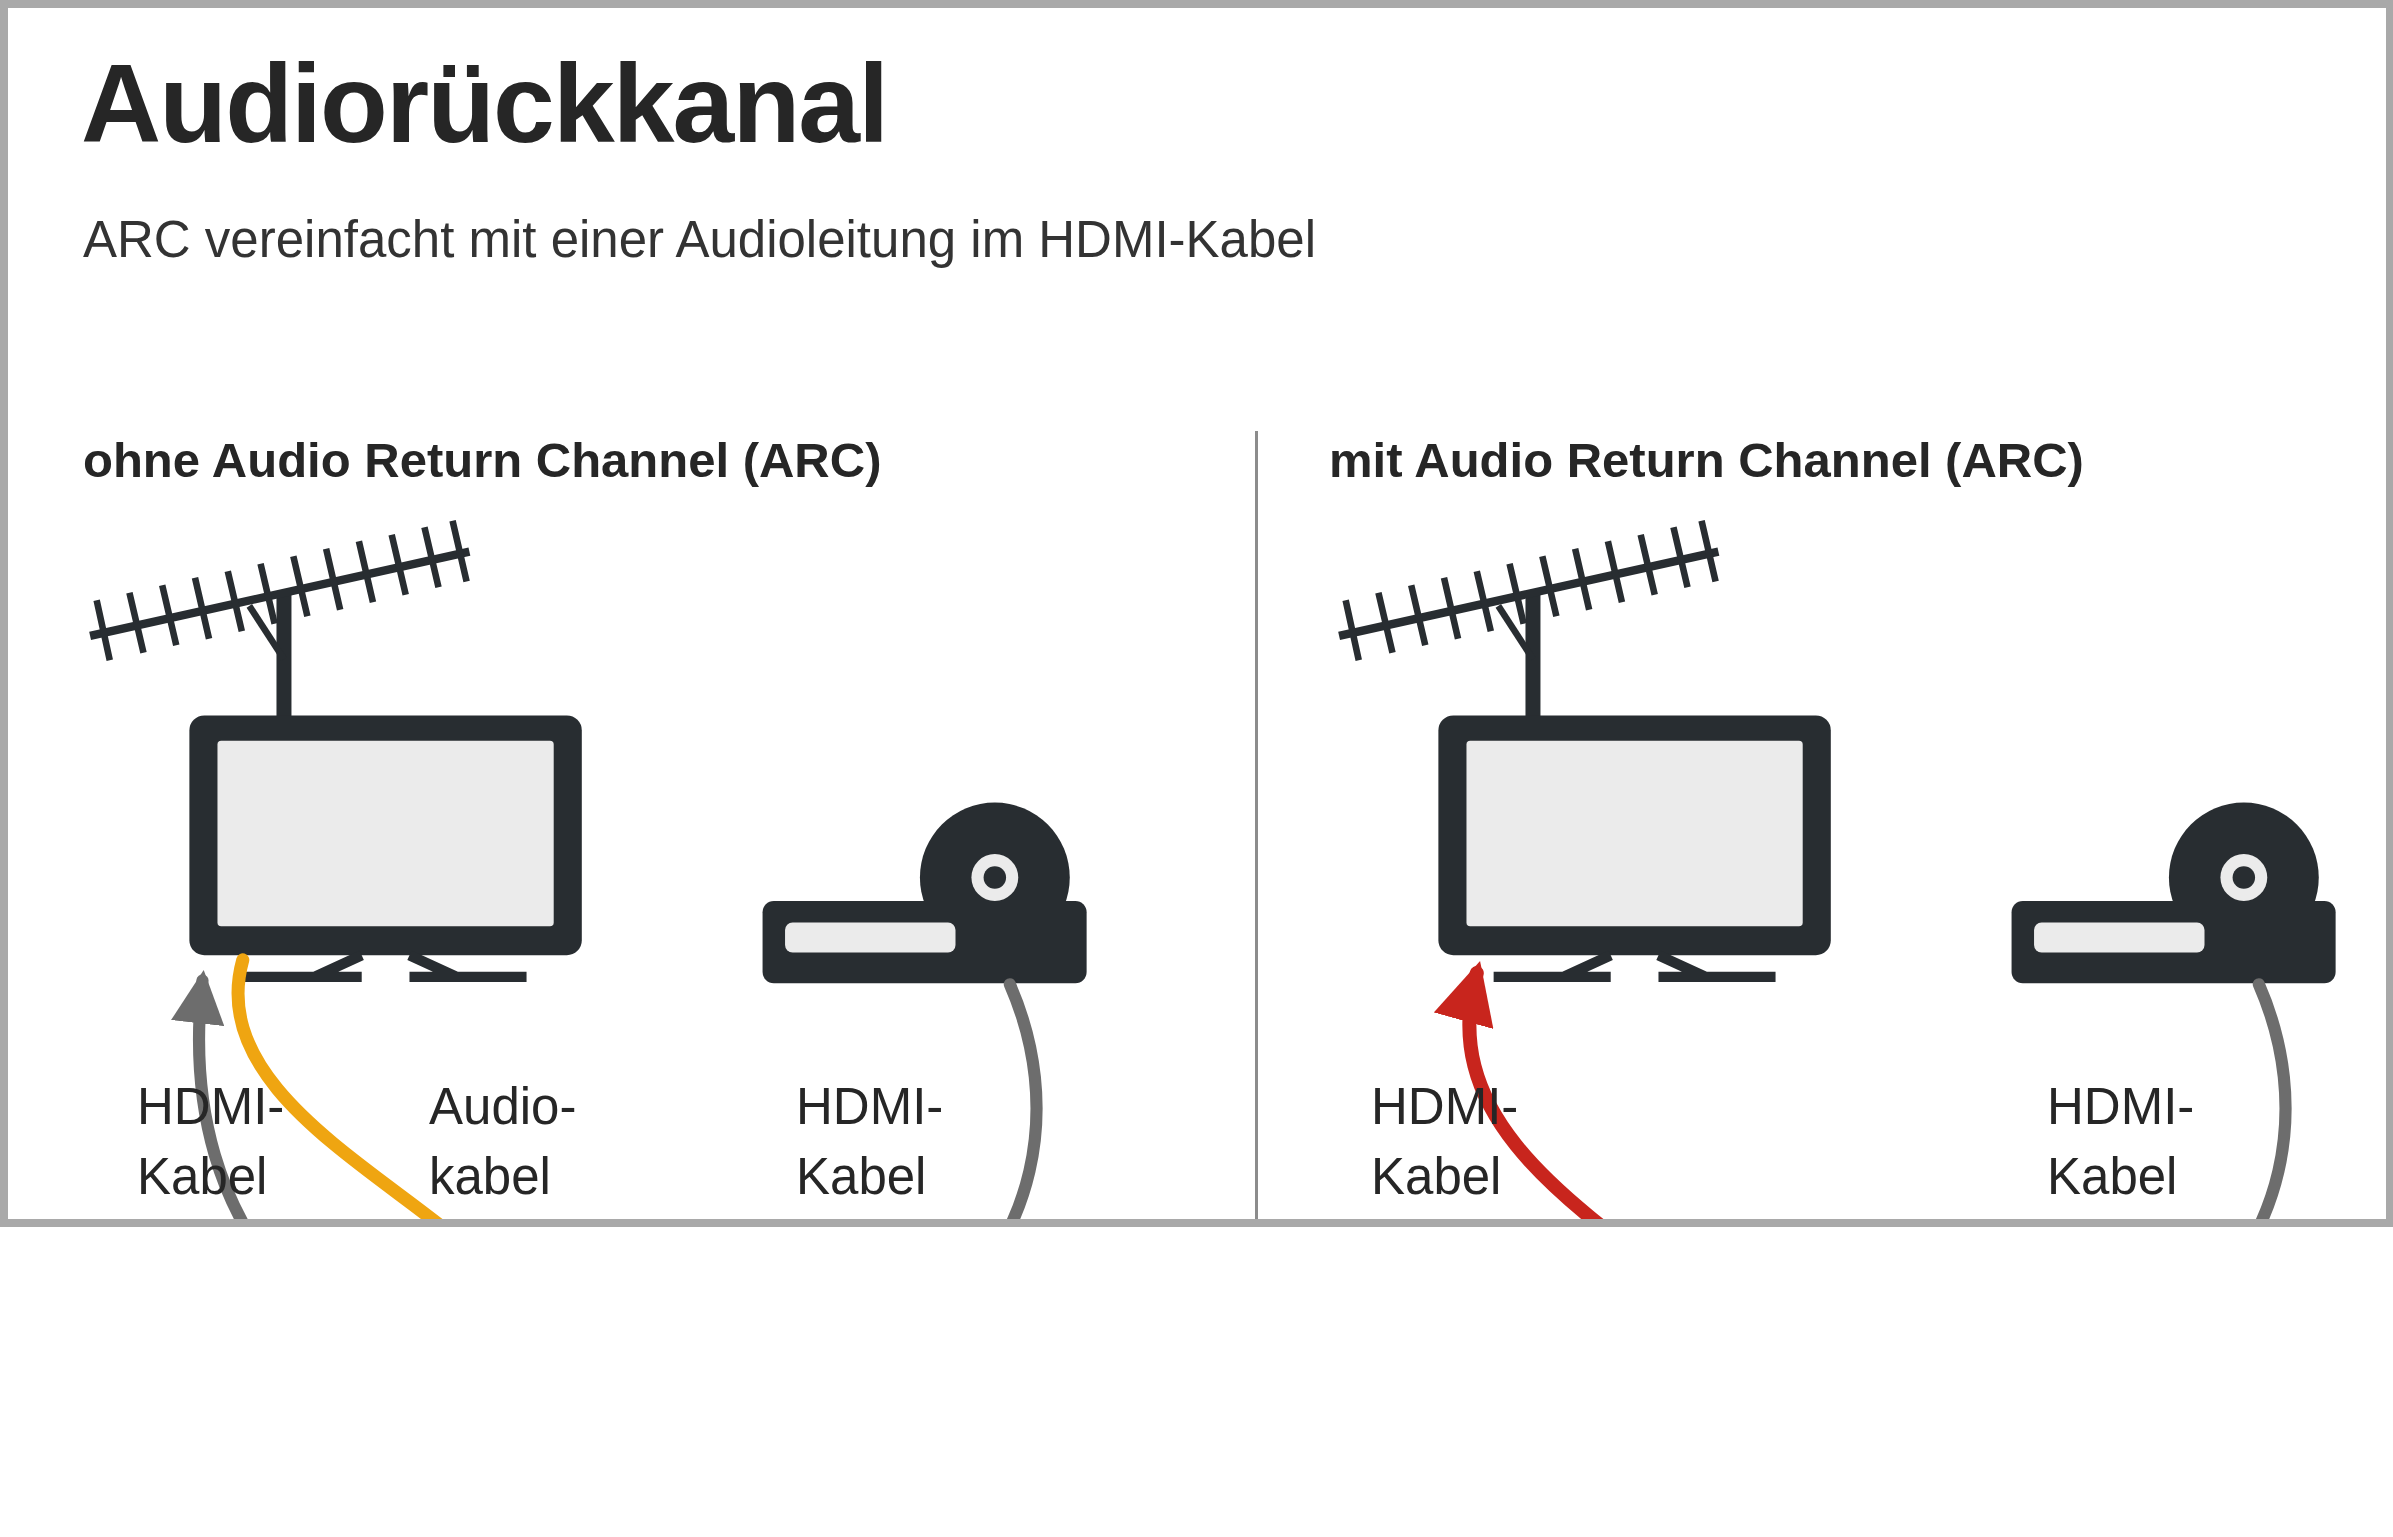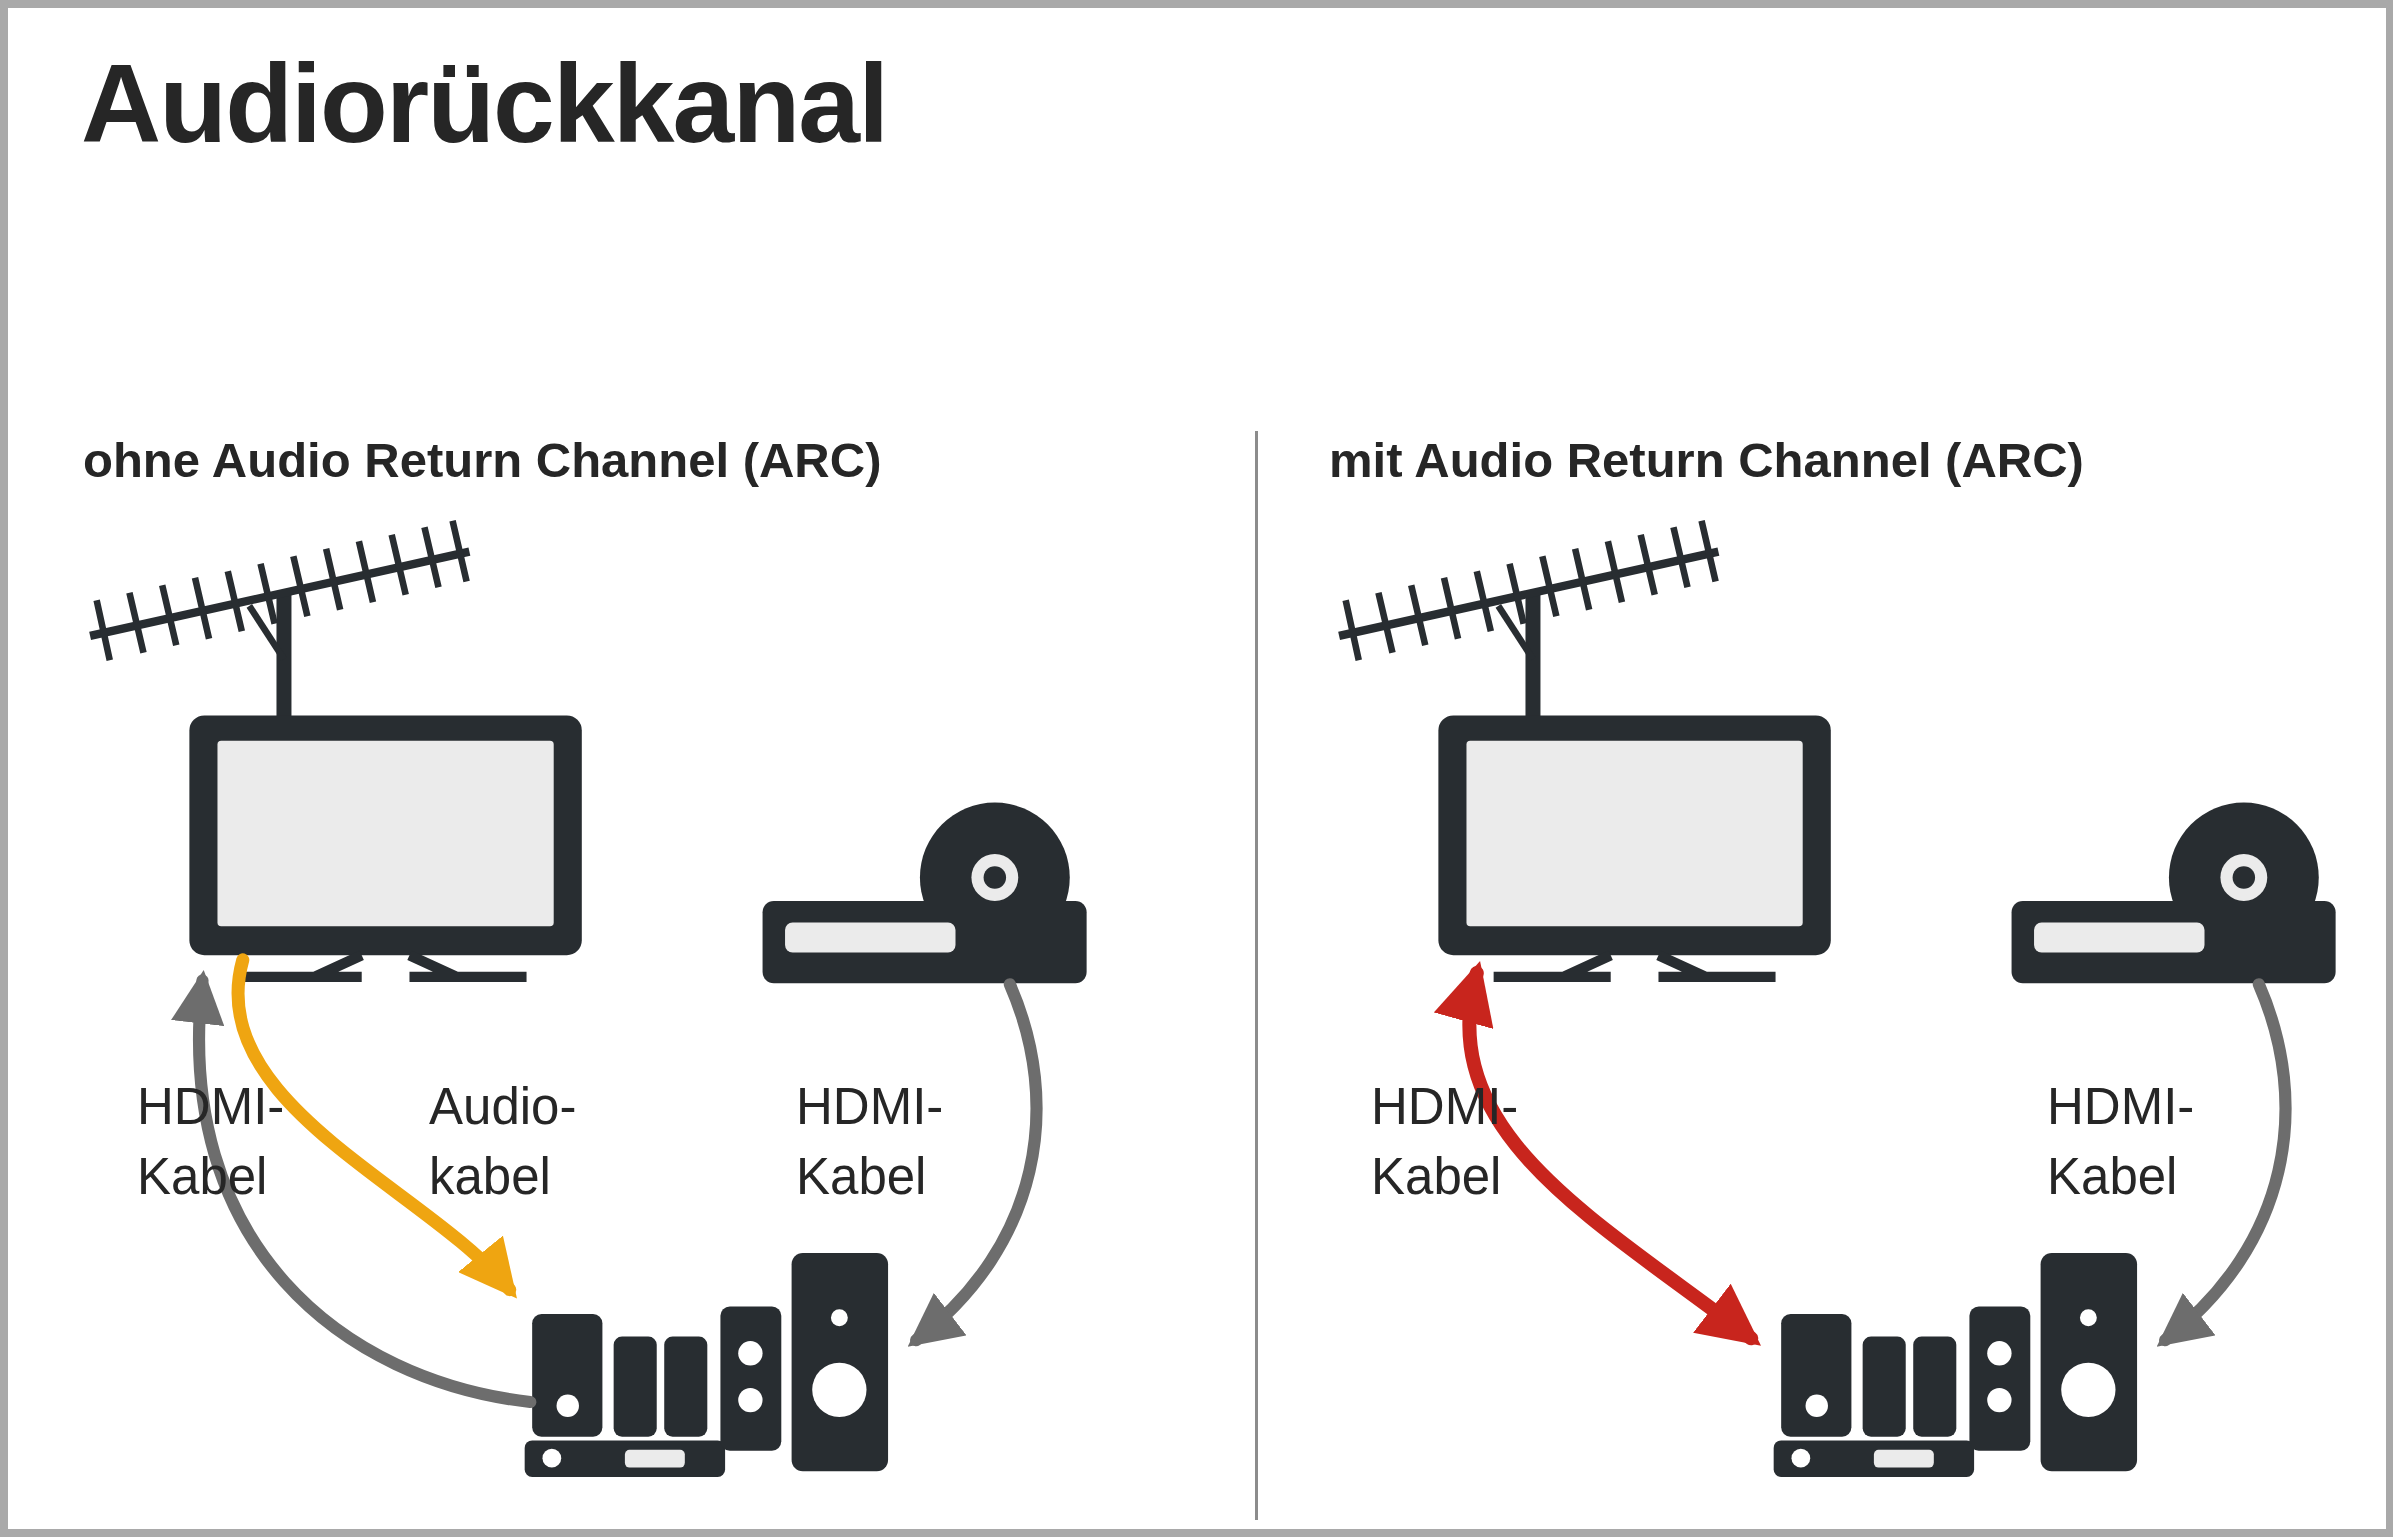--- a/index.html
+++ b/index.html
@@ -1,17 +1,17 @@
 <!DOCTYPE html>
 <html style="--dark: #282d31; --screen: #ebebeb; --gray_cable: #6d6d6d; --audio_cable: #efa511; --arc_cable: #c8251d; --frame: #a9a9a9; --divider: #8c8c8c; --text: #262626; --body_text: #333333; --background: #ffffff;font-size:15px"><head>
 <meta charset="utf-8">
 <style>
   *{margin:0;padding:0;box-sizing:border-box}
   html,body{background:#ffffff;font-family:"Liberation Sans",sans-serif}
-  .canvas{position:relative;width:2394px;height:1537px;background:var(--background,#ffffff);
+  .canvas{position:relative;width:2394px;height:1227px;background:var(--background,#ffffff);
           border:8.4px solid var(--frame,#a9a9a9);overflow:hidden;color:var(--text,#262626)}
   .title{position:absolute;left:73px;top:34px;font-size:111px;font-weight:700;
          letter-spacing:-1.9px;line-height:1.12;color:var(--text,#262626)}
   .subtitle{position:absolute;left:75px;top:195px;font-size:51px;line-height:73px;
             font-weight:400;color:var(--body_text,#333333)}
   .subtitle span{display:block}
   .divider{position:absolute;left:1247px;top:423px;width:2.8px;height:1089px;
            background:var(--divider,#8c8c8c)}
   .heading{position:absolute;top:423px;font-size:49px;font-weight:700;line-height:1.2;
            color:var(--text,#262626)}
@@ -37,20 +37,21 @@
   .mf-red{fill:var(--arc_cable,#c8251d)}
 </style>
 </head>
 <body>
 
 <div class="canvas">
 
   <h1 class="title">Audiorückkanal</h1>
 
   <p class="subtitle">
+    <span>ARC vereinfacht mit einer Audioleitung im HDMI-Kabel</span>
   </p>
 
   <div class="divider"></div>
 
   <h2 class="heading left">ohne Audio Return Channel (ARC)</h2>
   <h2 class="heading right">mit Audio Return Channel (ARC)</h2>
 
   <svg class="panel-svg left" viewBox="0 0 1230 1100" aria-hidden="true">
     <defs>
       <marker id="mh-gray-l" viewBox="0 0 10 10" refX="8" refY="5" markerWidth="4.4" markerHeight="4.4" orient="auto" markerUnits="strokeWidth">

